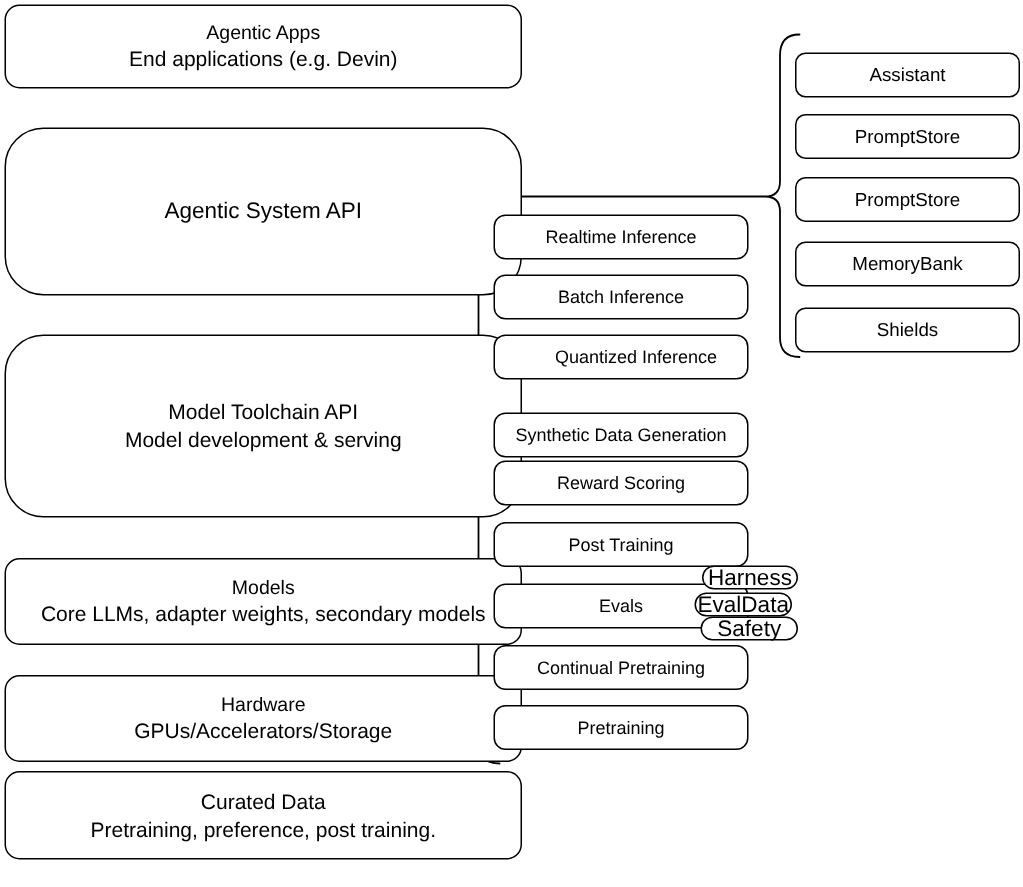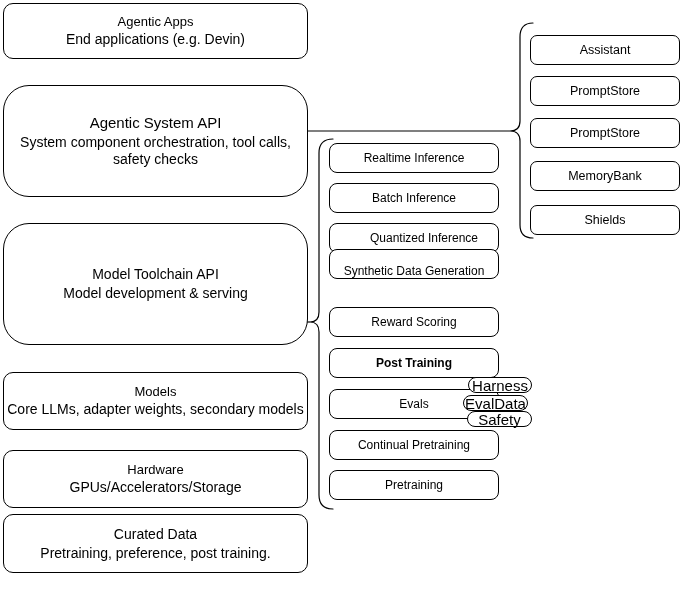--- a/index.html
+++ b/index.html
@@ -28,21 +28,21 @@
     position: absolute;
     box-sizing: border-box;
     border: 1px solid #000000;
     background: #ffffff;
     display: flex;
     flex-direction: column;
     align-items: center;
     justify-content: center;
     text-align: center;
   }
-  .left-box { left: 3px; width: 305px; border-radius: 10px; }
+  .left-box { left: 3px; width: 345px; border-radius: 10px; }
   .left-box.tall { border-radius: 26px; }
   .left-box .title { font-size: 13px; line-height: 1.2; }
   .left-box .title.t15 { font-size: 15px; }
   .left-box .title.t14 { font-size: 14px; }
   .left-box .subtitle { font-size: 14px; line-height: 1.2; margin-top: 2px; }
   .mid-box {
     left: 329px; width: 170px; height: 30px;
     border-radius: 8px; font-size: 12px;
   }
   .right-box {
@@ -79,21 +79,20 @@
     <path d="M 533 23 Q 520 23 520 37 L 520 121 Q 520 131 510 131 Q 520 131 520 141 L 520 225 Q 520 238 533 238" fill="none" stroke="#000000" stroke-width="1.2" stroke-linecap="round"></path>
   </svg>
 
   <div class="box left-box" style="top:3px; height:56px;">
     <div class="title">Agentic Apps</div>
     <div class="subtitle">End applications (e.g. Devin)</div>
   </div>
 
   <div class="box left-box tall" style="top:85px; height:112px;">
     <div class="title t15">Agentic System API</div>
-    <div class="subtitle">System component orchestration, tool calls, safety checks</div>
   </div>
 
   <div class="box left-box tall" style="top:223px; height:122px;">
     <div class="title t14">Model Toolchain API</div>
     <div class="subtitle">Model development &amp; serving</div>
   </div>
 
   <div class="box left-box" style="top:372px; height:58px;">
     <div class="title">Models</div>
     <div class="subtitle">Core LLMs, adapter weights, secondary models</div>
@@ -111,27 +110,27 @@
 
   <div class="box mid-box" style="top:143px;">
     <span>Realtime Inference</span>
   </div>
   <div class="box mid-box" style="top:183px;">
     <span>Batch Inference</span>
   </div>
   <div class="box mid-box" style="top:223px;padding-left:20px;">
     <span>Quantized Inference</span>
   </div>
-  <div class="box mid-box" style="top:249px;justify-content:flex-end;">
+  <div class="box mid-box" style="top:275px;">
     <span>Synthetic Data Generation</span>
   </div>
   <div class="box mid-box" style="top:307px;">
     <span>Reward Scoring</span>
   </div>
-  <div class="box mid-box" style="top:348px;font-weight:bold;">
+  <div class="box mid-box" style="top:348px;">
     <span>Post Training</span>
   </div>
   <div class="box mid-box" style="top:389px;">
     <span>Evals</span>
   </div>
   <div class="box mid-box" style="top:430px;">
     <span>Continual Pretraining</span>
   </div>
   <div class="box mid-box" style="top:470px;">
     <span>Pretraining</span>

